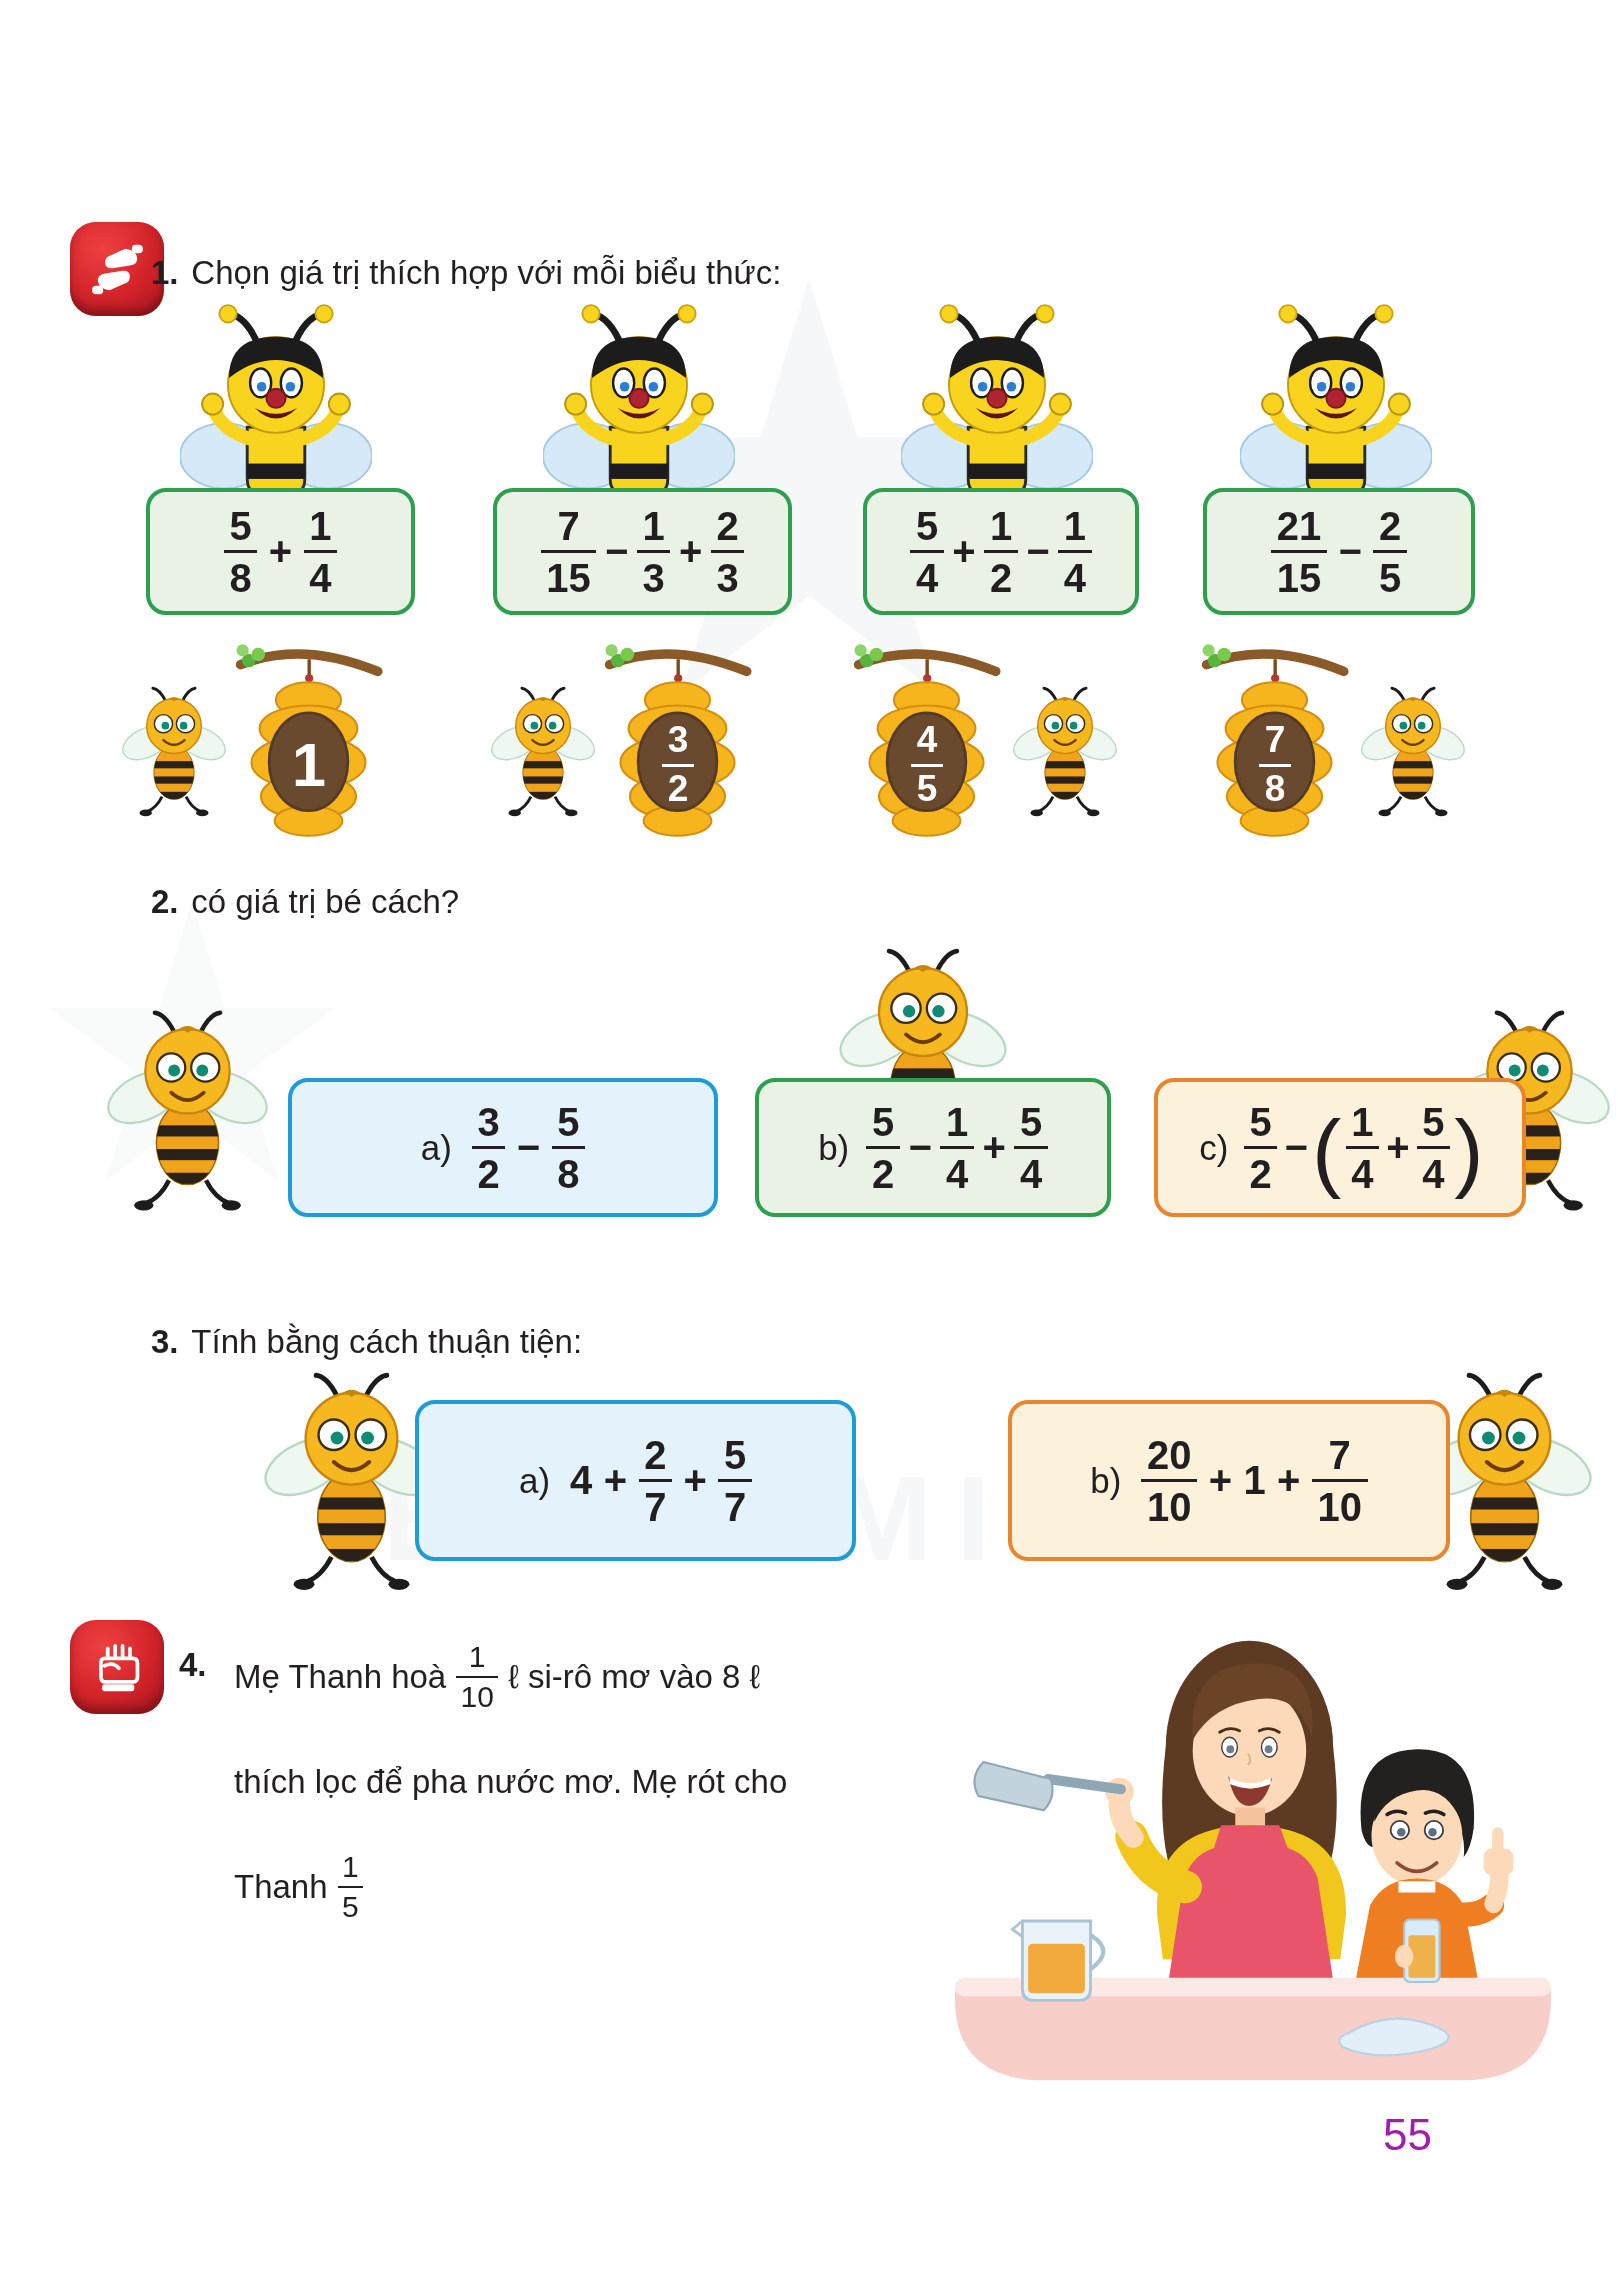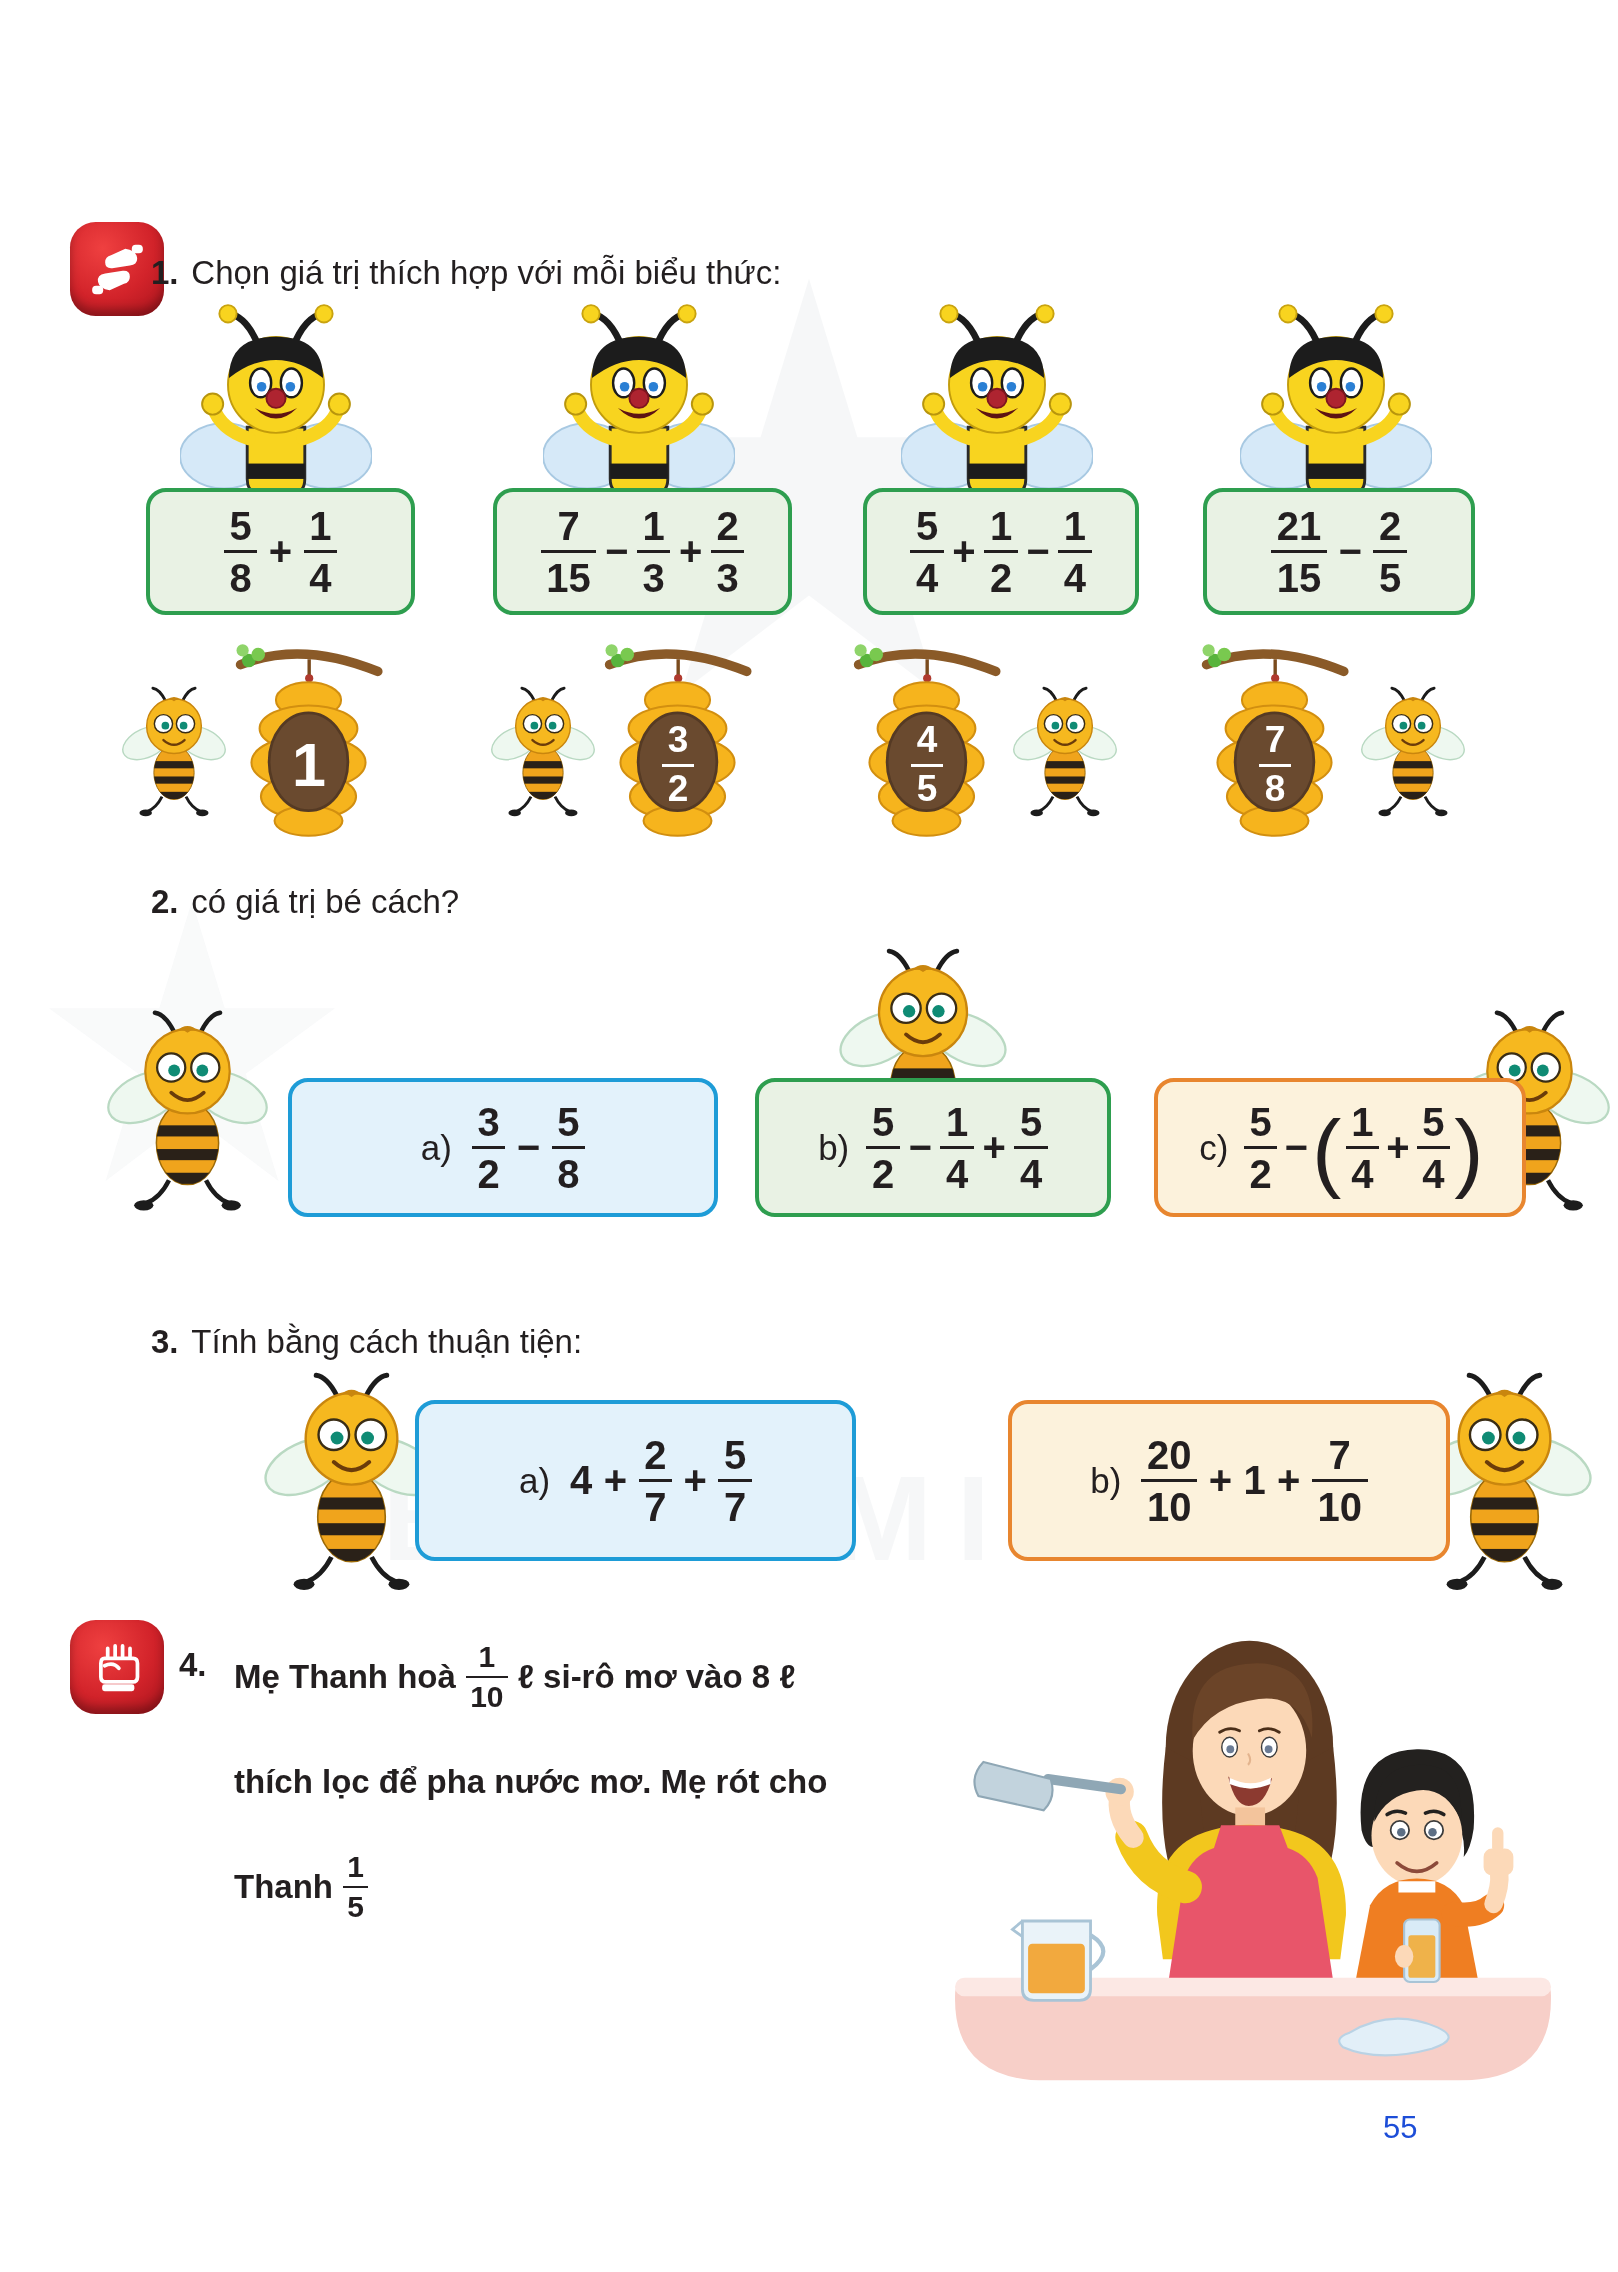--- a/index.html
+++ b/index.html
@@ -24,25 +24,25 @@
   .frac .num{padding:0 5.7px 3.5px;}
   .frac .den{padding:3.5px 5.7px 0;border-top:3.5px solid #231f20;}
   .op{font-weight:700;}
   .int{font-weight:700;}
   .paren{font-size:88px;font-weight:400;line-height:0;margin:0 -2.8px;transform:translateY(2.8px);}
   .hive-val{position:absolute;width:114px;height:106px;display:flex;align-items:center;
             justify-content:center;color:#fff;font-weight:700;font-size:37px;z-index:4;}
   .hive-val .frac .den{border-top:3.5px solid #fff;}
   .whole{font-size:61px;font-weight:700;}
   .story{position:absolute;left:234px;top:1624px;width:710px;font-size:33px;}
-  .story .line{display:flex;align-items:center;gap:10px;height:105px;font-weight:bold;}
+  .story .line{display:flex;align-items:center;gap:10px;height:105px;}
   .sfrac{display:inline-flex;flex-direction:column;align-items:center;font-size:30px;line-height:1.1;}
   .sfrac .num{padding:0 4.3px 2.1px;}
   .sfrac .den{padding:2.1px 4.3px 0;border-top:2.8px solid #231f20;}
-  .pageno{position:absolute;left:1383px;top:2110px;font-size:31px;color:#1d4ed8;}
+  .pageno{position:absolute;left:1383px;top:2110px;font-size:44px;color:#a21caf;}
   .wm{position:absolute;left:0;top:1448px;width:100%;text-align:center;font-size:121px;font-weight:700;
       color:rgba(110,125,140,0.06);letter-spacing:24px;z-index:0;}
   .bee{z-index:1;}
 </style>
 </head>
 <body>
 
 <svg width="0" height="0" style="position:absolute">
 <defs>
   <symbol id="bee-a" viewBox="0 0 200 210">

